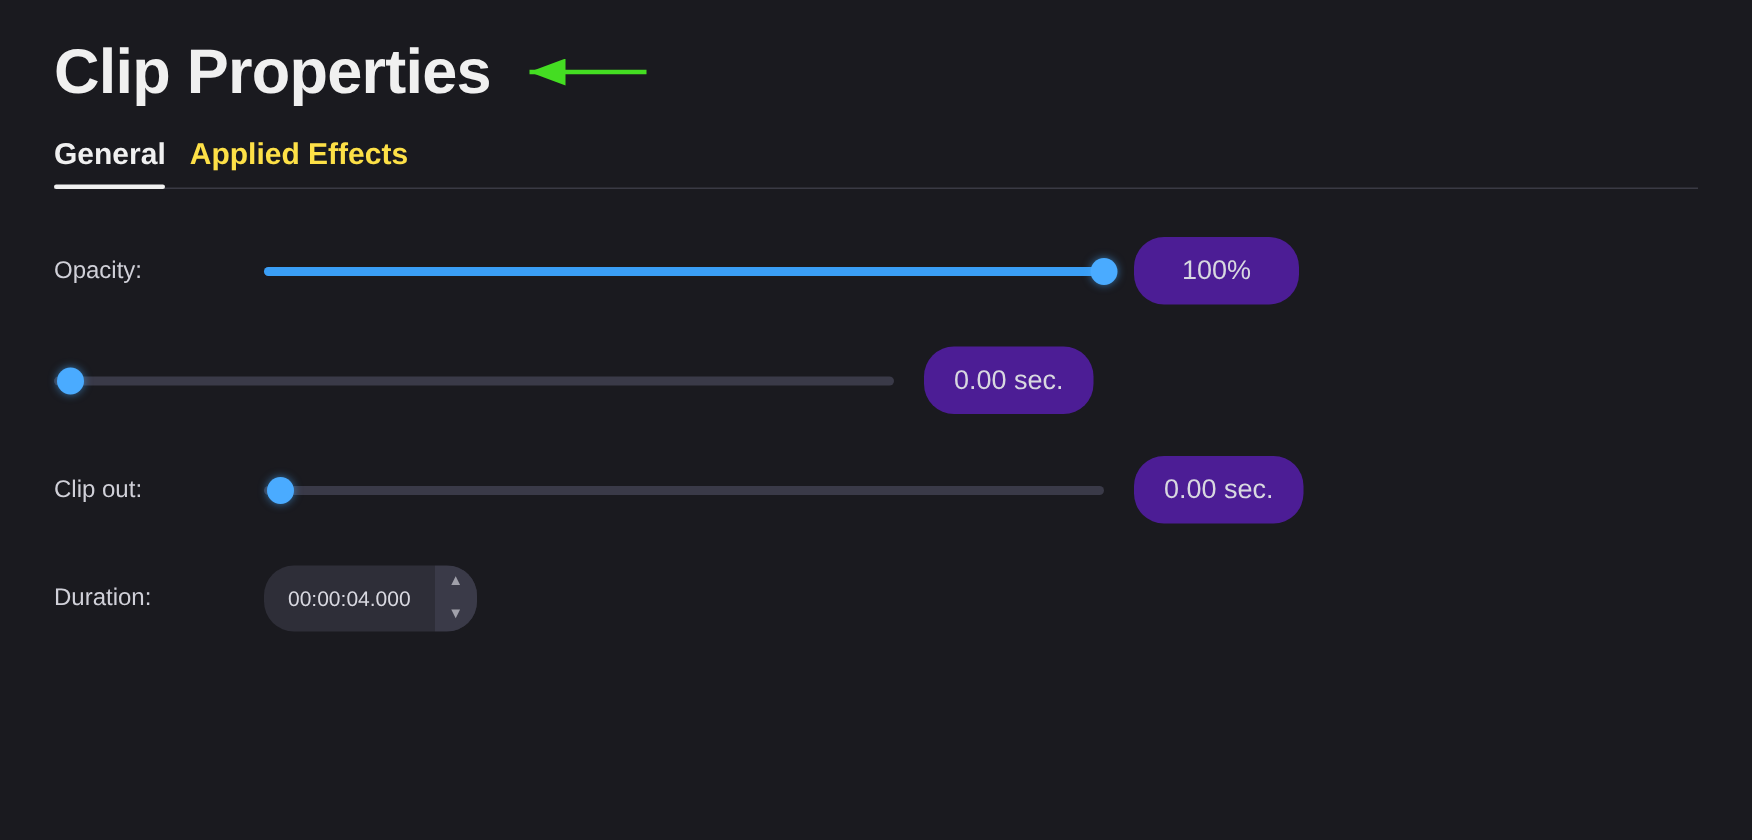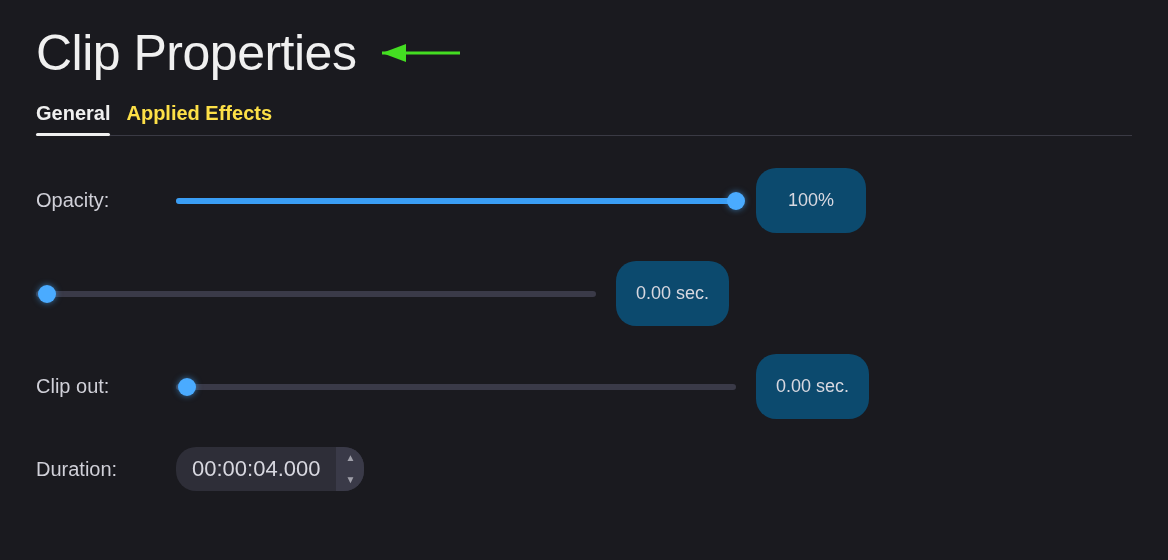--- a/index.html
+++ b/index.html
@@ -19,22 +19,22 @@
     }
 
     .header-row {
       display: flex;
       align-items: center;
       gap: 16px;
       margin-bottom: 20px;
     }
 
     .page-title {
-      font-size: 50px;
-      font-weight: 400;
+      font-size: 42px;
+      font-weight: 700;
       color: #f0f0f0;
       letter-spacing: -0.5px;
     }
 
     .arrow-annotation {
       display: flex;
       align-items: center;
     }
 
     .tabs-row {
@@ -76,21 +76,21 @@
       gap: 28px;
     }
 
     .property-row {
       display: flex;
       align-items: center;
       gap: 20px;
     }
 
     .property-label {
-      font-size: 20px;
+      font-size: 16px;
       color: #d0d0d8;
       width: 120px;
       flex-shrink: 0;
     }
 
     .slider-container {
       flex: 1;
       max-width: 560px;
       position: relative;
       height: 24px;
@@ -120,23 +120,23 @@
       height: 18px;
       background: #4aabff;
       border-radius: 50%;
       position: absolute;
       top: 50%;
       transform: translate(-50%, -50%);
       box-shadow: 0 0 6px rgba(74, 171, 255, 0.6);
     }
 
     .value-badge {
-      background: #0c4a6e;
+      background: #4c1d95;
       border-radius: 20px;
-      padding: 22px 20px;
+      padding: 12px 20px;
       font-size: 18px;
       color: #d8d8e0;
       min-width: 110px;
       text-align: center;
       flex-shrink: 0;
     }
 
     .duration-row {
       display: flex;
       align-items: center;
@@ -146,21 +146,21 @@
     .duration-input-wrapper {
       display: flex;
       align-items: center;
       background: #2e2e38;
       border-radius: 20px;
       overflow: hidden;
       height: 44px;
     }
 
     .duration-value {
-      font-size: 22px;
+      font-size: 14px;
       color: #d8d8e0;
       padding: 0 16px;
     }
 
     .duration-spinners {
       display: flex;
       flex-direction: column;
       background: #3a3a48;
       height: 100%;
       width: 28px;

